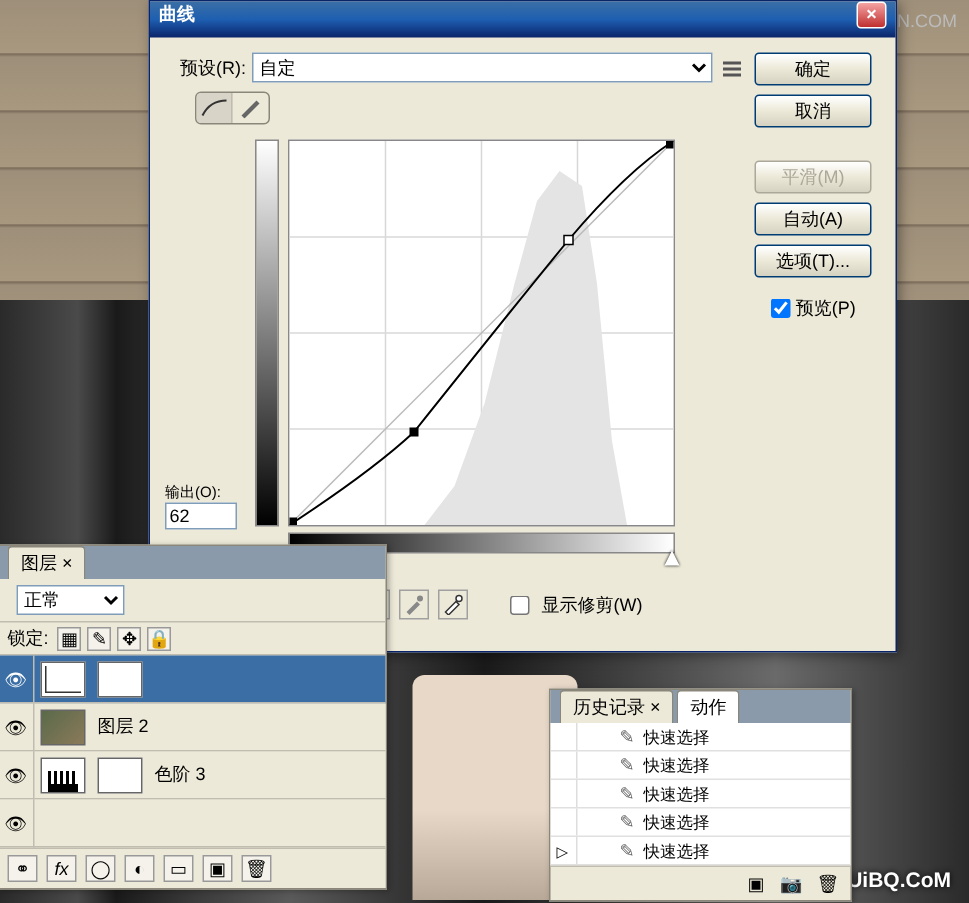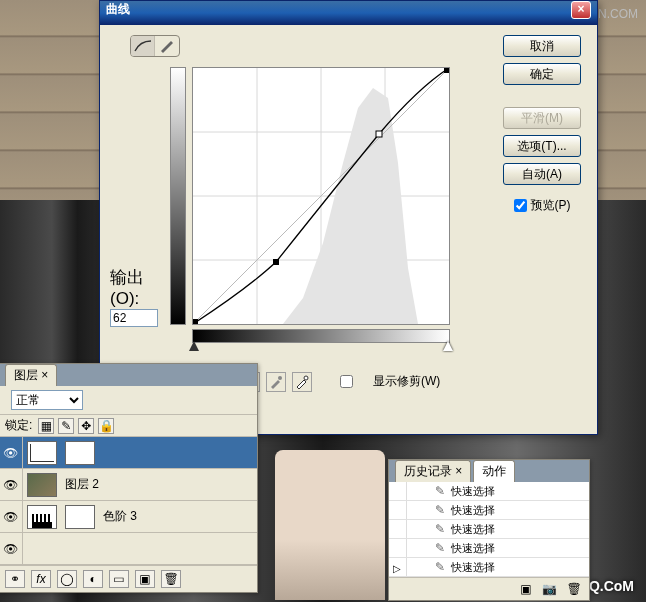--- a/index.html
+++ b/index.html
@@ -39,27 +39,27 @@
 .graph-area { display: flex; }
 .vgrad { width: 16px; height: 258px; margin-top: 4px; background: linear-gradient(to bottom, #fff, #000); border: 1px solid #888; }
 .graph { width: 258px; height: 258px; margin: 4px 0 0 6px; border: 1px solid #888; background: #fff; position: relative; }
 .graph svg { position: absolute; inset: 0; }
 .hgrad { width: 258px; height: 14px; margin-left: 22px; margin-top: 4px; background: linear-gradient(to right, #000, #fff); border: 1px solid #888; position: relative; }
 .sliders { position: relative; width: 258px; height: 12px; margin-left: 22px; }
 .tri-b { position: absolute; top: -2px; width: 0; height: 0; border-left: 5px solid transparent; border-right: 5px solid transparent; border-bottom: 10px solid #333; }
 .tri-w { position: absolute; top: -2px; width: 0; height: 0; border-left: 5px solid transparent; border-right: 5px solid transparent; border-bottom: 10px solid #fff; filter: drop-shadow(0 0 1px #000); }
 
 .io-row { display: flex; flex-direction: column; width: 56px; }
-.io-row label { font-size: 17px; }
+.io-row label { font-size: 10px; }
 .io-row input { width: 48px; height: 18px; border: 1px solid #7f9db9; padding: 0 2px; }
 
 .input-row { display: flex; align-items: center; gap: 10px; margin-left: 40px; margin-top: 6px; }
 .eyedroppers { display: flex; gap: 6px; margin-left: 24px; }
 .eyedroppers span { width: 20px; height: 20px; border: 1px solid #a0a0a0; display: inline-flex; align-items: center; justify-content: center; cursor: pointer; background: #ece9d8; }
-.showclip { display: flex; align-items: center; gap: 20px; margin-left: 18px; }
+.showclip { display: flex; align-items: center; gap: 8px; margin-left: 18px; }
 
 .disclosure { margin-top: 8px; margin-left: 14px; display: flex; align-items: center; gap: 4px; cursor: pointer; color: #555; }
 .disclosure .chev { font-size: 10px; }
 
 .btn { width: 78px; height: 22px; border: 1px solid #003c74; border-radius: 3px; background: linear-gradient(to bottom, #fff, #ece9d8 50%, #d6d2c2); text-align: center; line-height: 20px; cursor: pointer; }
 .btn.disabled { color: #aca899; border-color: #aca899; cursor: default; }
 .chk { display: flex; align-items: center; gap: 4px; margin-top: 6px; }
 
 
 .layers-panel { position: absolute; top: 363px; left: -2px; width: 260px; background: #ece9d8; border: 1px solid #8a867a; box-shadow: 1px 1px 4px rgba(0,0,0,0.3); }
@@ -81,21 +81,21 @@
 .thumb.photo { background: linear-gradient(135deg, #5a6a4a, #8a7a5a); }
 .thumb.levels { background: #fff; display: flex; align-items: flex-end; justify-content: center; }
 .thumb.levels::after { content: ""; width: 20px; height: 14px; background: linear-gradient(to top, #000 40%, transparent 40%), repeating-linear-gradient(to right, #000 0 2px, transparent 2px 4px); }
 .thumb.mask { background: #fff; }
 .layer-name { flex: 1; padding-left: 4px; }
 
 .panel-bottom { display: flex; gap: 6px; padding: 4px 6px; border-top: 1px solid #c0bcb0; background: #ece9d8; }
 .panel-bottom span { width: 20px; height: 18px; display: inline-flex; align-items: center; justify-content: center; border: 1px solid #999; background: #f4f2ea; cursor: pointer; }
 
 
-.history-panel { position: absolute; top: 459px; left: 388px; width: 202px; background: #ece9d8; border: 1px solid #8a867a; box-shadow: 1px 1px 4px rgba(0,0,0,0.3); }
+.history-panel { position: absolute; top: 459px; left: 366px; width: 202px; background: #ece9d8; border: 1px solid #8a867a; box-shadow: 1px 1px 4px rgba(0,0,0,0.3); }
 .history-list { background: #fff; max-height: 96px; overflow: hidden; }
 .hist-row { display: flex; align-items: center; height: 19px; border-bottom: 1px solid #e0e0e0; }
 .hist-indent { width: 22px; }
 .hist-snap { width: 18px; height: 18px; border-right: 1px solid #ddd; }
 .hist-icon { width: 22px; text-align: center; color: #666; }
 .hist-label { flex: 1; font-size: 11px; }
 .history-bottom { display: flex; justify-content: flex-end; gap: 6px; padding: 3px 6px; border-top: 1px solid #c0bcb0; }
 .history-bottom span { width: 18px; height: 16px; display: inline-flex; align-items: center; justify-content: center; cursor: pointer; }
 .play-mark { position: absolute; left: 4px; bottom: 26px; font-size: 10px; }
 
@@ -114,20 +114,33 @@
 </div>
 <div class="watermark-bottom">UiBQ.CoM</div>
 
 <div class="dialog">
   <div class="titlebar">
     <span class="title">曲线</span>
     <span class="closebtn">×</span>
   </div>
   <div class="dlg-body">
     <div class="dlg-left">
+      <div class="row">
+        <label>预设(R):</label>
+        <select class="preset">
+          <option>自定</option>
+        </select>
+        <span class="opt-icon">
+          <svg width="14" height="14" viewBox="0 0 14 14">
+              <rect x="1" y="3" width="12" height="2" fill="#555"></rect>
+              <rect x="1" y="7" width="12" height="2" fill="#555"></rect>
+              <rect x="1" y="11" width="12" height="2" fill="#555"></rect>
+            </svg>
+        </span>
+      </div>
       <div class="row" style="margin-left:20px">
         <span class="curve-tools">
           <span class="active">
             <svg width="18" height="14" viewBox="0 0 18 14">
                 <path d="M1 12 Q6 2 17 2" stroke="#333" fill="none" stroke-width="1.4"></path>
               </svg>
           </span>
           <span>
             <svg width="16" height="14" viewBox="0 0 16 14">
                 <path d="M2 12 L12 2 L14 4 L4 14 Z" fill="#666"></path>
@@ -206,26 +219,26 @@
         </label>
       </div>
 
       <div class="disclosure">
         <span class="chev">⌄</span>
         <span>曲线显示选项</span>
       </div>
     </div>
 
     <div class="dlg-right">
+      <div class="btn">确定</div>
       <div class="btn">取消</div>
-      <div class="btn">确定</div>
       <div style="height:10px"></div>
       <div class="btn disabled">平滑(M)</div>
+      <div class="btn">自动(A)</div>
       <div class="btn">选项(T)...</div>
-      <div class="btn">自动(A)</div>
       <label class="chk">
         <input type="checkbox" checked="" style="">
         <span>预览(P)</span>
       </label>
     </div>
   </div>
 </div>
 
 <div class="layers-panel">
   <div class="panel-tabs">

